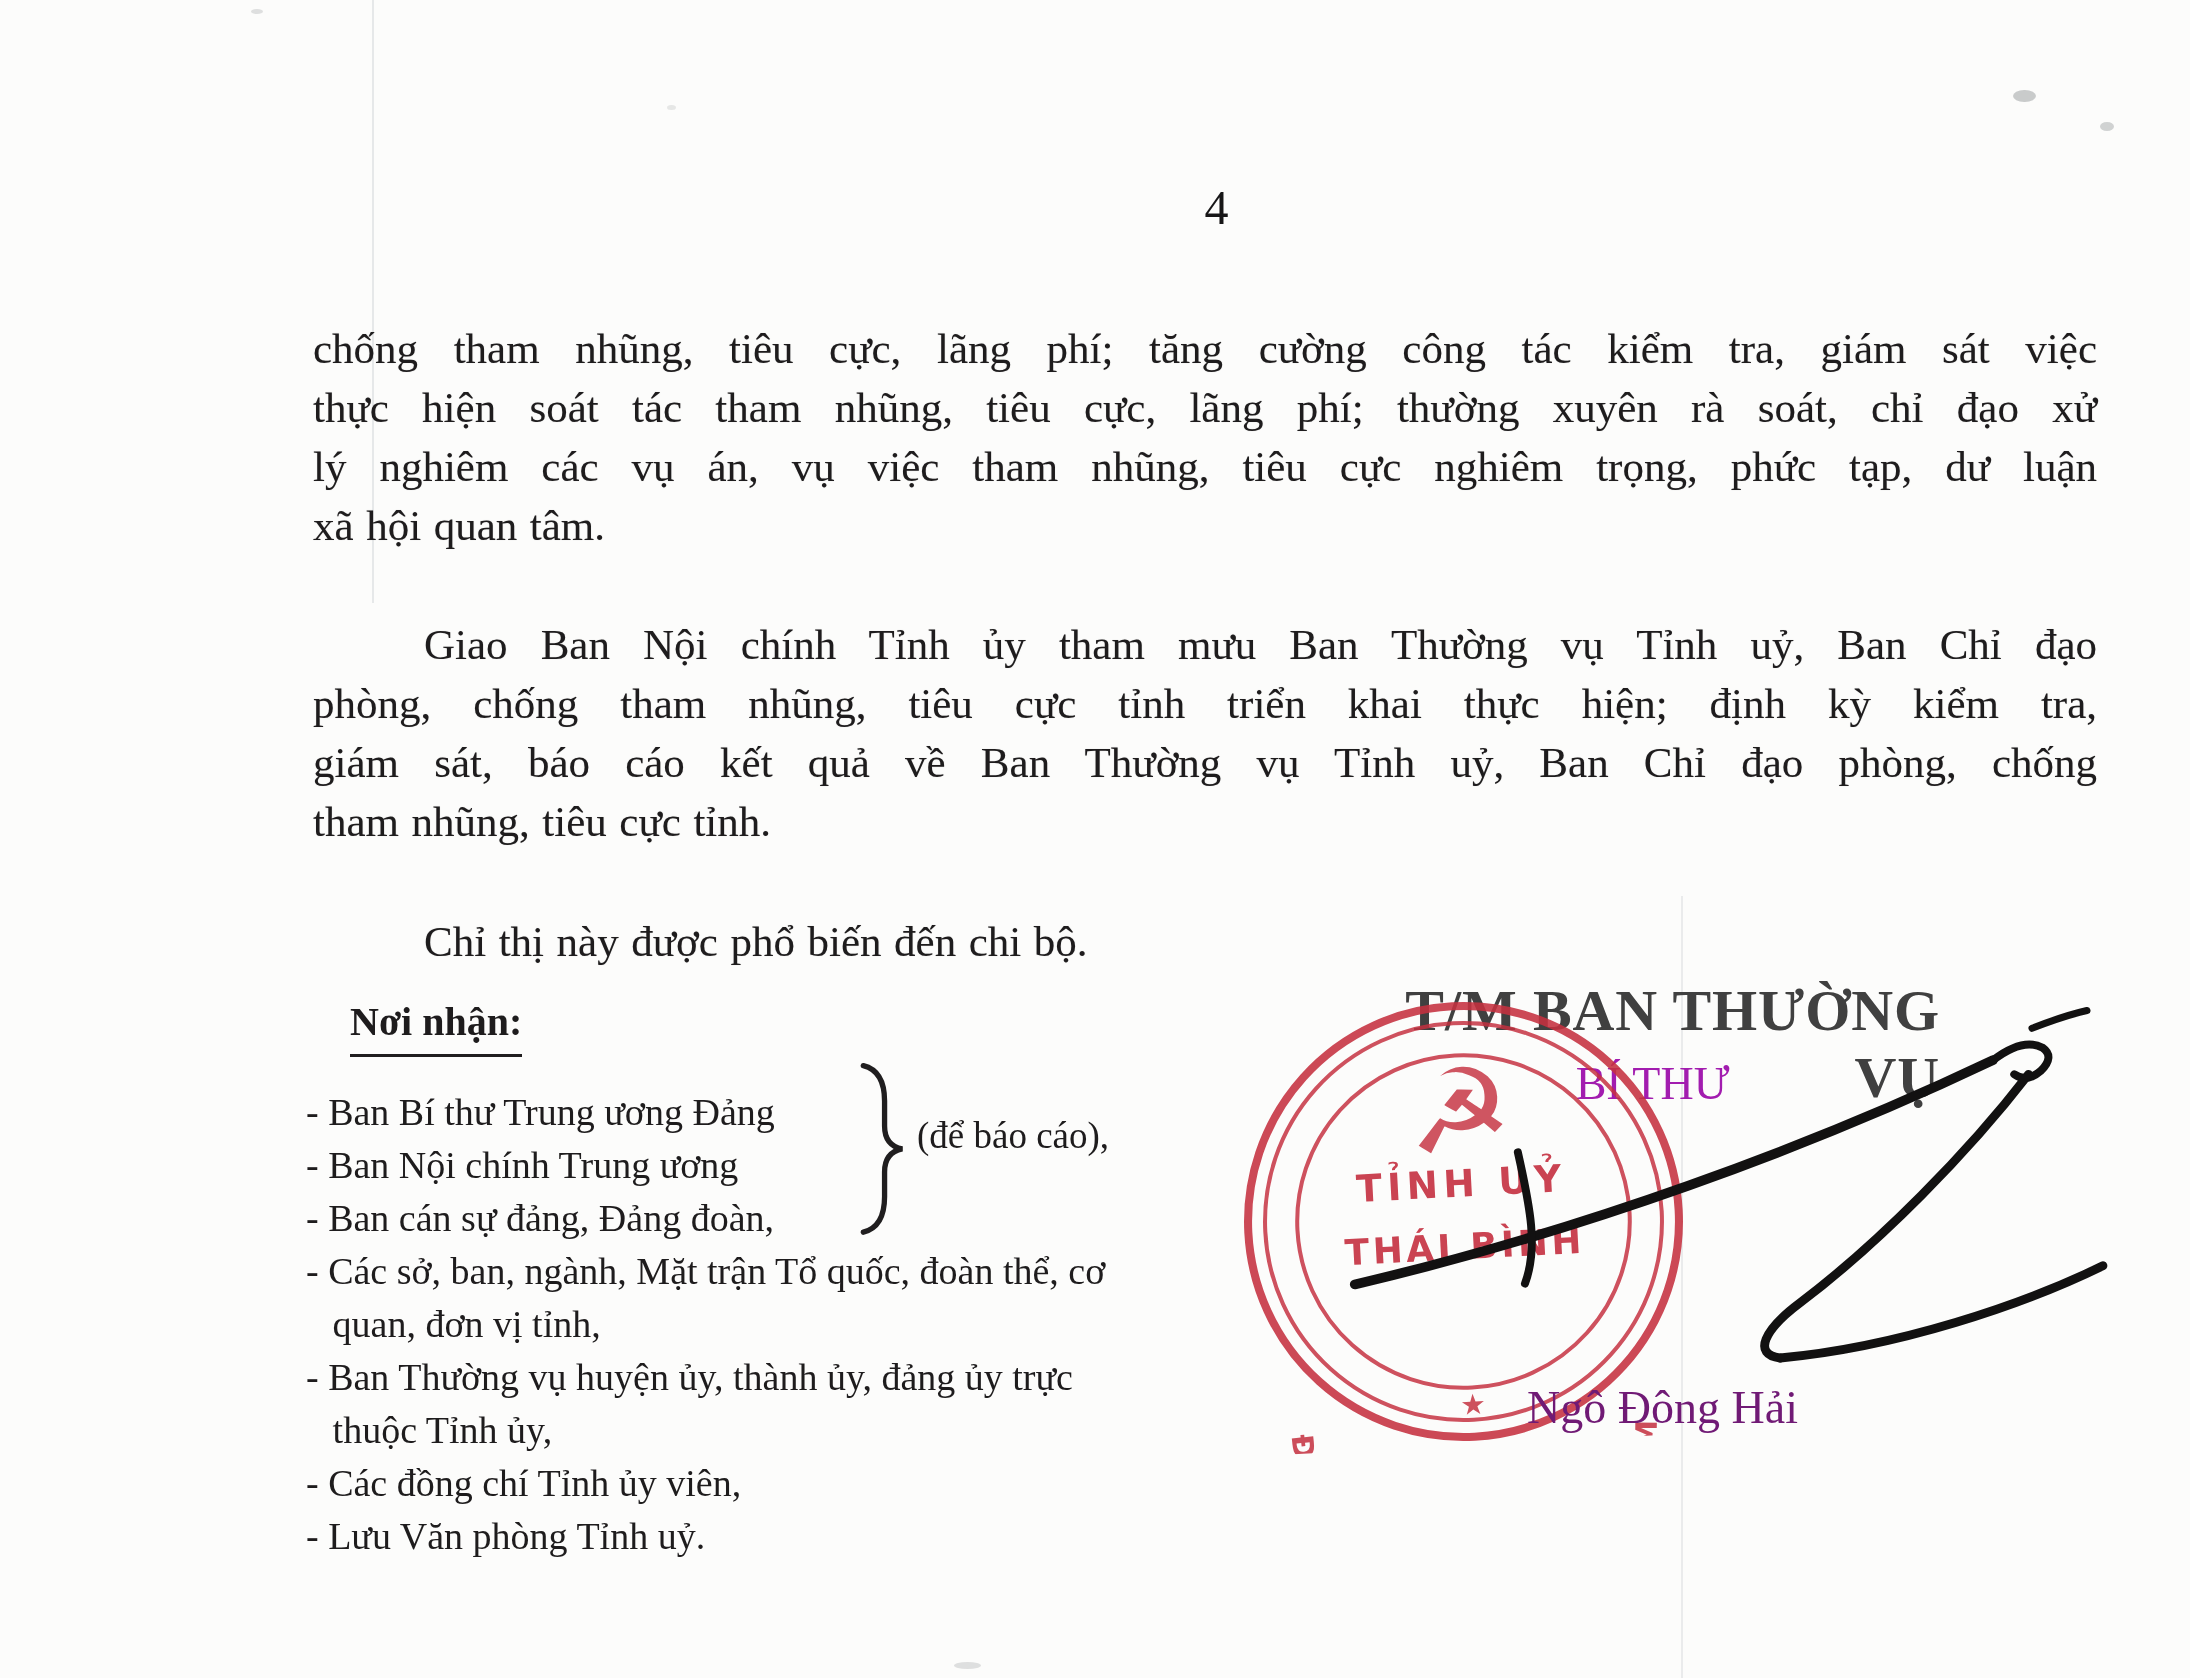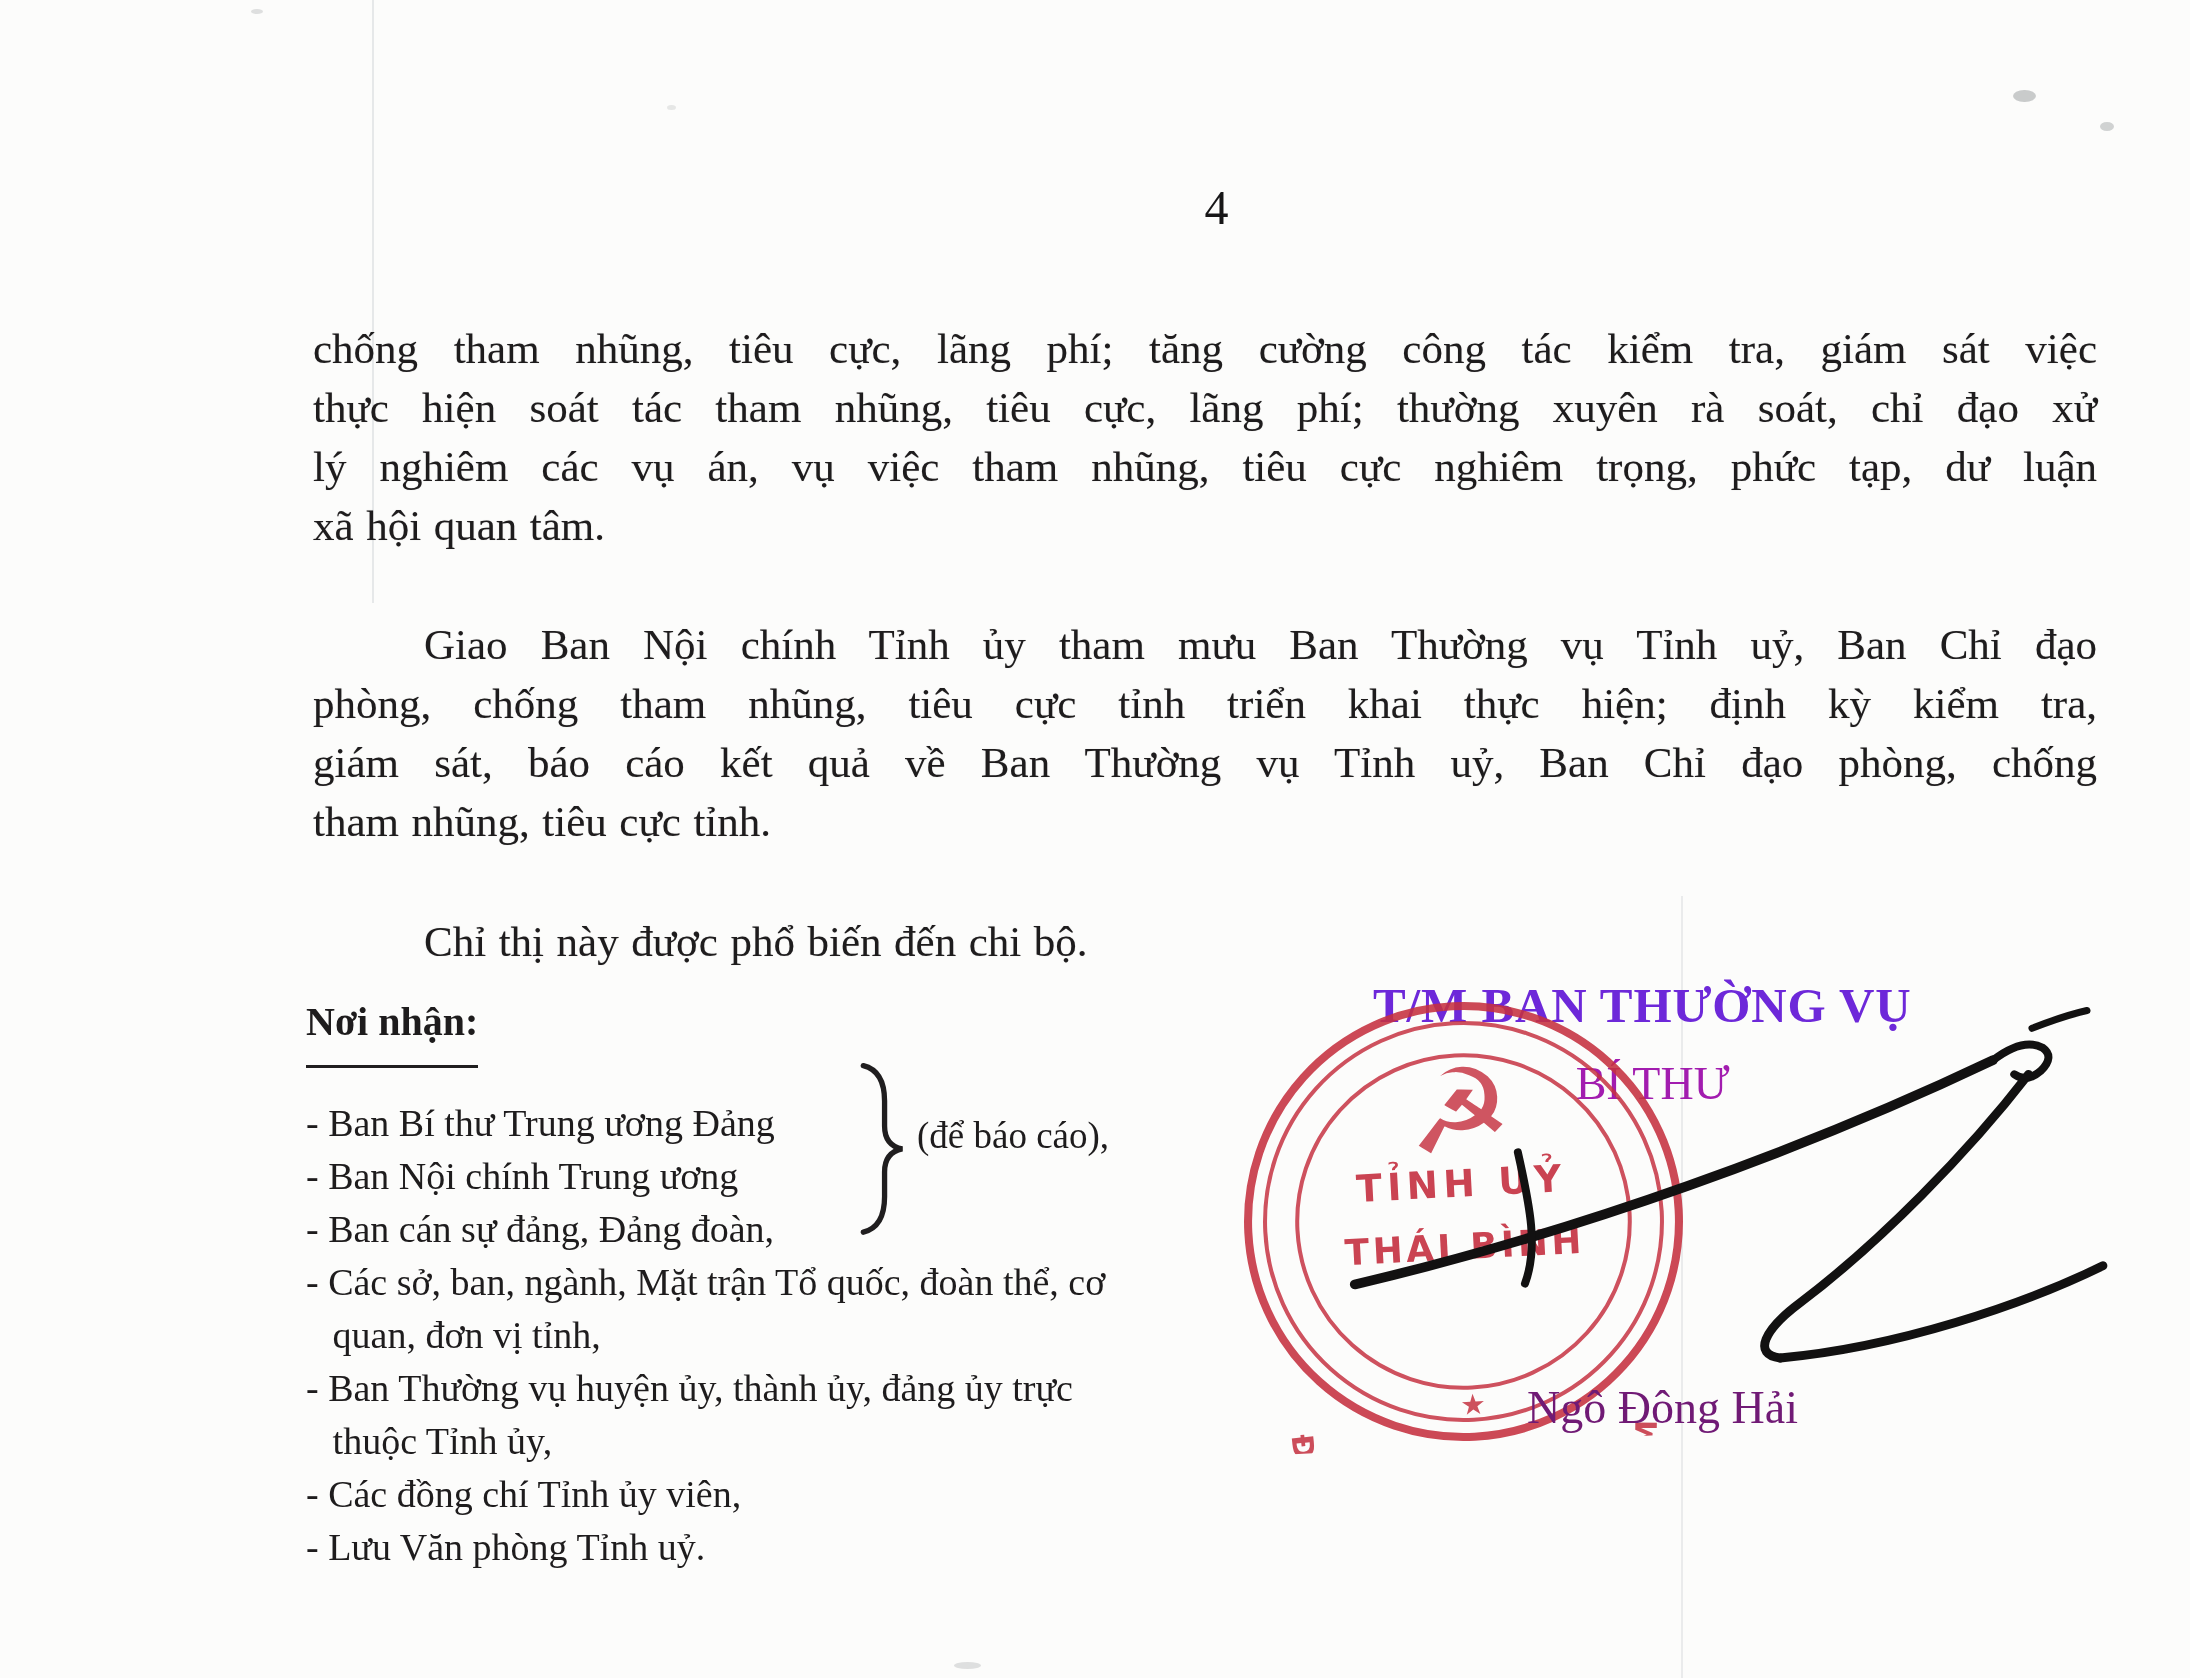--- a/index.html
+++ b/index.html
@@ -24,29 +24,29 @@
   .jline{text-align:justify;text-align-last:justify;word-spacing:1.8px;margin-left:16px;}
   .jlast{text-align-last:left;}
   .indent{padding-left:111px;}
   #paragraph-1{top:319px;}
   #paragraph-2{top:615px;}
   #paragraph-3{top:912px;}
   
   #recipients{left:306px;top:995px;width:829px;font-size:38px;line-height:53px;}
   #recipients-heading{
     font-size:40px;font-weight:600;display:inline-block;
-    border-bottom:3.5px solid #201e1f;padding-bottom:17px;margin-bottom:8.9px;
+    border-bottom:3.5px solid #201e1f;padding-bottom:6px;margin-bottom:8.9px;margin-left:44px;
   }
   #recipients ul{margin:20px 0 0 0;padding:0;list-style:none;}
   #recipients li{padding-left:26.6px;text-indent:-26.6px;}
   #brace{left:858px;top:1062px;}
   #brace-note{left:917px;top:1114px;font-size:37px;}
   
-  #authority-line{left:1373px;top:977px;width:567px;text-align:left;
-    font-size:49px;font-weight:bold;letter-spacing:0.9px;color:#6d28d9;z-index:2;}
+  #authority-line{left:1373px;top:977px;width:567px;text-align:right;
+    font-size:58px;font-weight:bold;letter-spacing:0.9px;color:#404040;z-index:2;}
   #title-line{left:1404px;top:1057px;width:497px;text-align:center;
     font-size:46px;color:#a21caf;z-index:2;}
   #signer-name{left:1414px;top:1381px;width:497px;text-align:center;
     font-size:46px;font-weight:normal;color:#701a75;z-index:6;}
   
   #seal{left:1240px;top:998px;width:447px;height:447px;z-index:3;
     transform:rotate(-3deg);opacity:.93;}
   
   #signature-svg{left:0;top:0;z-index:5;pointer-events:none;}
 </style>

